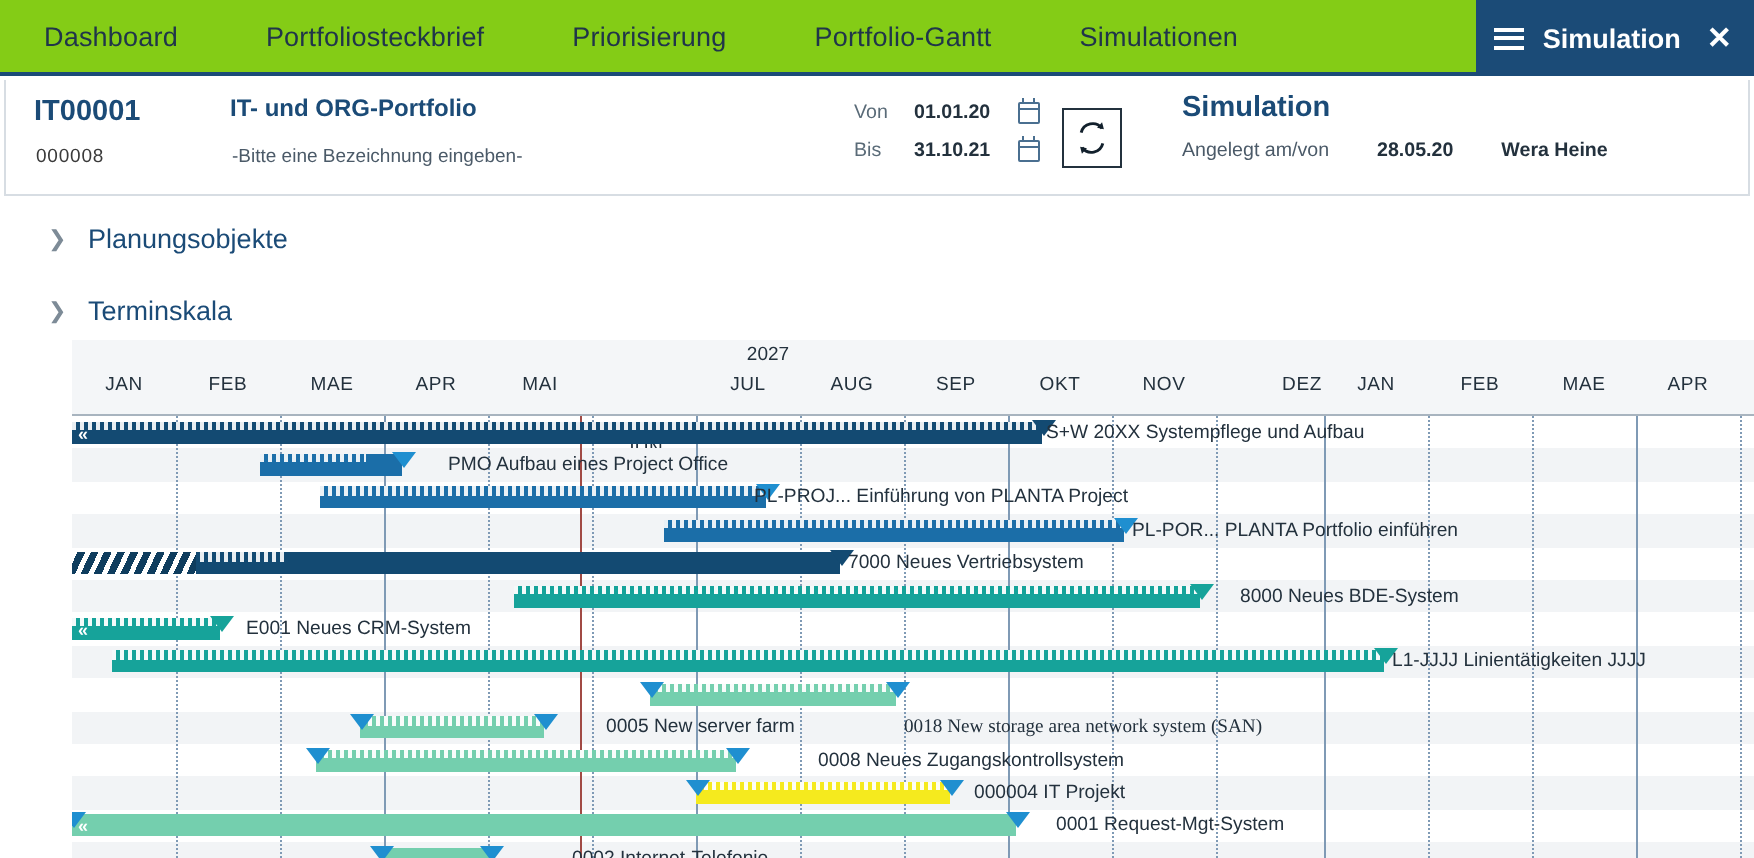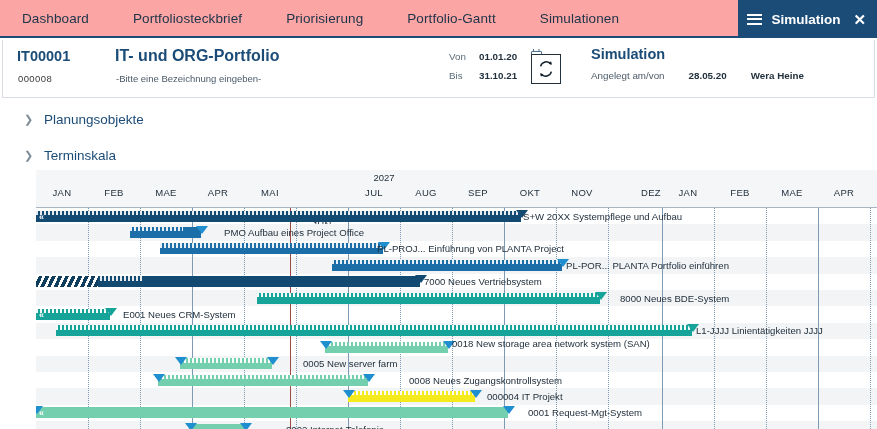--- a/index.html
+++ b/index.html
@@ -7,21 +7,21 @@
     width: 877px; height: 429px;
     background: #ffffff;
     font-family: "Liberation Sans", sans-serif;
     overflow: hidden;
   }
   #app { position: relative; width: 877px; height: 429px; background:#fff; }
 
   
   .tabbar {
     position: absolute; left:0; top:0; width:877px; height:38px;
-    background:#fca5a5;
+    background:#84cc16;
     border-bottom: 2px solid #1b4b77;
     display:flex; align-items:stretch;
   }
   .tab {
     display:flex; align-items:center; justify-content:center;
     padding: 0 22px;
     font-size: 13.5px; color:#20354a; white-space:nowrap;
     letter-spacing:0.1px;
   }
   .tab.spacer { flex:1 1 auto; padding:0; }
@@ -37,26 +37,26 @@
 
   
   .hdr {
     position:absolute; left:2px; top:40px; width:873px; height:58px;
     background:#ffffff;
     border:1px solid #d7dde3;
     border-top:none;
   }
   .hdr-id     { position:absolute; left:14px;  top:8px;  font-size:14.5px; font-weight:bold; color:#1b4b77; }
   .hdr-sub    { position:absolute; left:15px;  top:33px; font-size:9.5px;  color:#3a3a3a; letter-spacing:.4px;}
-  .hdr-title  { position:absolute; left:112px; top:7px;  font-size:16px; font-weight:bold; color:#1b4b77; }
+  .hdr-title  { position:absolute; left:112px; top:7px;  font-size:12px; font-weight:bold; color:#1b4b77; }
   .hdr-place  { position:absolute; left:113px; top:33px; font-size:9.5px; color:#4b5a68; }
 
   .dates { position:absolute; left:424px; top:7px; font-size:9.8px; color:#3a3a3a; }
   .drow  { display:flex; align-items:center; height:19px; }
-  .dlab  { width:30px; color:#5a6b78;margin-left:22px; }
+  .dlab  { width:30px; color:#5a6b78; }
   .dval  { width:52px; font-weight:bold; color:#23313d; }
   .cal {
     width:11px; height:11px; border:1.3px solid #4a6f90; border-radius:1px;
     position:relative; display:inline-block;
   }
   .cal::before{ content:""; position:absolute; left:-1.3px; right:-1.3px; top:1.5px; height:1.3px; background:#4a6f90;}
   .cal::after{ content:""; position:absolute; left:1px; top:-3px; width:1.3px; height:3px; background:#4a6f90;
                box-shadow: 5.5px 0 0 #4a6f90; }
 
   .refresh-btn {
@@ -315,21 +315,21 @@
           <div class="prog" style="width: 636px;"></div>
         </div>
         <div class="marker teal" style="left: 651px; top: 116.3px;"></div>
         <div class="blab" style="left: 660px; top: 117.3px;">L1-JJJJ Linientätigkeiten JJJJ</div>
         <div class="bar mint" style="left: 289px; top: 133.7px; width: 123px;">
           <div class="fill"></div>
           <div class="prog" style="width: 123px;"></div>
         </div>
         <div class="marker blue" style="left: 407px; top: 132.7px;"></div>
         <div class="marker blue" style="left: 284px; top: 132.7px;"></div>
-        <div class="blab" style="left: 416px; top: 130px;">0018  New storage area network system (SAN)</div>
+        <div class="blab" style="left: 416px; top: 150px; font-family: Liberation Serif, serif;">0018  New storage area network system (SAN)</div>
         <div class="bar mint" style="left: 144px; top: 150.1px; width: 92px;">
           <div class="fill"></div>
           <div class="prog" style="width: 92px;"></div>
         </div>
         <div class="marker blue" style="left: 231px; top: 149.1px;"></div>
         <div class="marker blue" style="left: 139px; top: 149.1px;"></div>
         <div class="blab" style="left: 267px; top: 150.1px;">0005  New server farm</div>
         <div class="bar mint" style="left: 122px; top: 166.5px; width: 210px;">
           <div class="fill"></div>
           <div class="prog" style="width: 210px;"></div>

